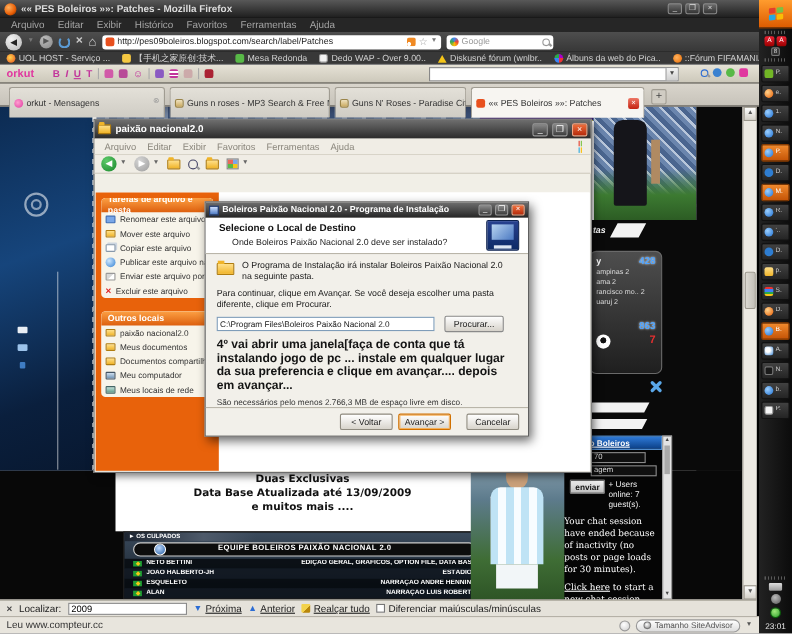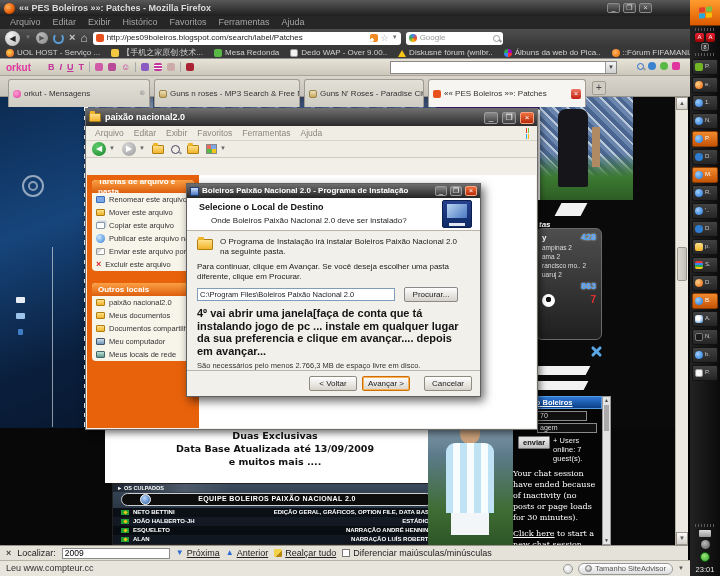--- a/index.html
+++ b/index.html
@@ -73,28 +73,28 @@
   .stadium-strip{position:absolute;left:88px;top:97px;width:452px;height:13px;z-index:2;background:linear-gradient(rgba(20,20,30,.45),rgba(20,20,30,.1)),repeating-linear-gradient(90deg,#5a79a8 0 7px,#8fa7c8 7px 11px,#44608f 11px 18px)}
   .shirt{position:absolute;left:382px;top:2px;width:9px;height:10px;background:#e8c31f;border-radius:2px}
   .pes-banner{position:absolute;left:437px;top:97px;width:103px;height:13px;background:linear-gradient(#5a2d9e,#331763);border-bottom:1px solid #f5d718;transform:skewX(-12deg);display:flex;align-items:center;justify-content:center;z-index:3}
   .pes-banner span{font-size:8px;font-weight:bold;font-style:italic;color:#f5d718;letter-spacing:.5px}
   .photo-right{position:absolute;left:540px;top:97px;width:93px;height:103px;z-index:2;background:linear-gradient(rgba(0,0,0,0) 55%,#3c7a31 78%,#2c5c24),repeating-linear-gradient(45deg,#6a85ad 0 4px,#b8c6da 4px 6px,#4a658f 6px 10px)}
   .silh{position:absolute;left:18px;top:12px;width:30px;height:78px;background:#15151a;border-radius:8px 8px 2px 2px}
   .silh2{position:absolute;left:52px;top:30px;width:8px;height:40px;background:#b08a62}
   .dark-col{position:absolute;left:633px;top:97px;width:42px;height:331px;background:#0a0a0a;z-index:2}
   .dark-right{position:absolute;left:538px;top:200px;width:137px;height:228px;background:#0a0a0a;z-index:2}
   .page-dark-bottom{position:absolute;left:0;top:428px;width:675px;height:117px;background:#080808;z-index:2}
-  .nav-frag{position:absolute;left:539px;top:220px;color:#fff;font-weight:bold;font-style:italic;font-size:8px;z-index:3}
+  .nav-frag{position:absolute;left:539px;top:205px;color:#fff;font-weight:bold;font-style:italic;font-size:8px;z-index:3}
   .pill{position:absolute;background:#f2f2f2;transform:skewX(-28deg);z-index:3}
   .counts{position:absolute;left:536px;top:228px;width:66px;height:112px;background:linear-gradient(#4e4e4e,#1f1f1f);border:1px solid #6a6a6a;border-radius:6px;z-index:3;padding:3px 5px;color:#eee}
   .c-top{display:flex;justify-content:space-between;align-items:center}
   .c-y{font-size:8px;font-weight:bold;color:#fff}
   .c-n{font-size:9px;font-weight:bold;color:#4da3ff;text-shadow:0 0 2px #fff}
   .c-it{font-size:6.5px;color:#ddd;white-space:nowrap;overflow:hidden;line-height:9px}
-  .c-863{text-align:right;margin-top:2px}
+  .c-863{text-align:right;margin-top:12px}
   .c-bot{display:flex;justify-content:space-between;align-items:center;margin-top:2px}
   .ball{width:13px;height:13px;border-radius:50%;background:radial-gradient(circle at 50% 42%,#111 2.5px,#fff 3px 80%,#bbb);flex:none}
   .c-7{font-size:10px;font-weight:bold;color:#e53030}
   .tx{position:absolute;width:13px;height:3px;background:#5aa7e8;border-radius:2px;z-index:3}
   .chat{position:absolute;left:510px;top:396px;width:92px;height:149px;background:#050505;z-index:3;font-family:"DejaVu Serif",serif}
   .ch-head{margin-left:11px;height:13px;background:linear-gradient(#2f7ad8,#0b3f86);border:1px solid #5a9be0;display:flex;align-items:center;padding:0 3px}
   .ch-head span{font-family:"Liberation Sans",sans-serif;font-size:7.5px;font-weight:bold;color:#fff;text-decoration:underline;white-space:nowrap}
   .ch-in{margin:2px 0 0 27px;height:10px;border:1px solid #8a8a8a;background:#101010;color:#ddd;font-size:7px;font-family:"Liberation Sans",sans-serif;display:flex;align-items:center;padding:0 2px}
   .ch-row{margin:3px 0 0 8px;display:flex;gap:3px;align-items:flex-start;font-family:"Liberation Sans",sans-serif}
   .ch-send{background:linear-gradient(#f2f2f2,#bdbdbd);border:1px solid #777;font-size:7.5px;font-weight:bold;color:#111;padding:1px 4px;border-radius:1px}

